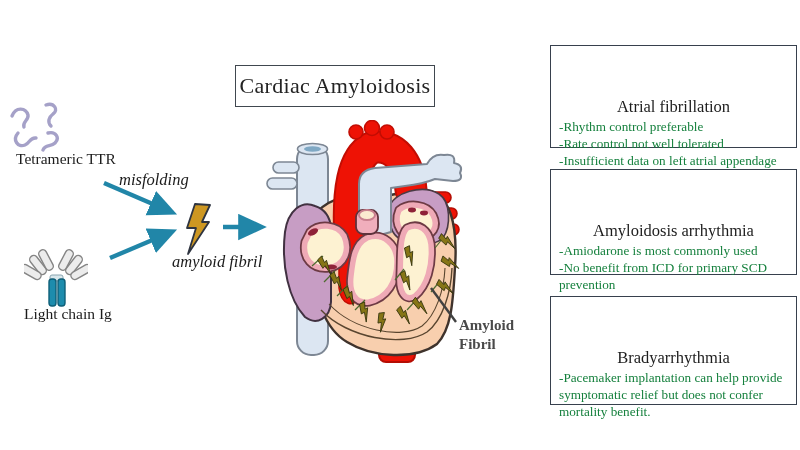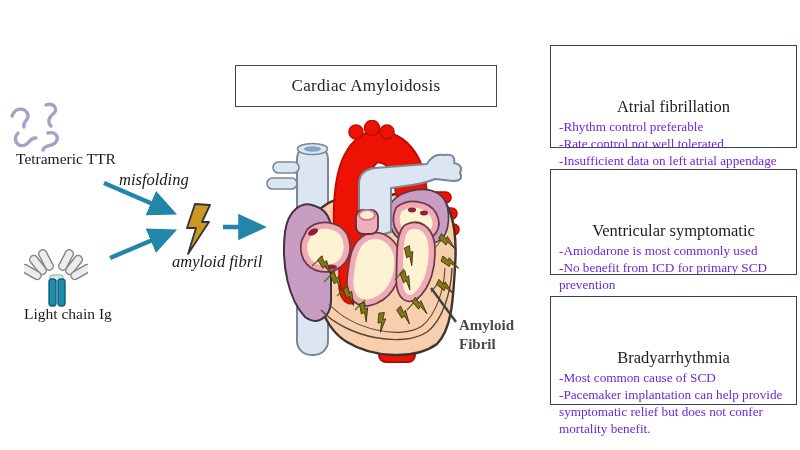--- a/index.html
+++ b/index.html
@@ -3,35 +3,35 @@
 <meta charset="utf-8">
 <style>
   html,body{margin:0;padding:0;background:#fff;}
   #canvas{
     position:relative;width:800px;height:450px;background:#ffffff;
     font-family:"Liberation Serif", serif;color:#1c1c1c;overflow:hidden;
   }
   .abs{position:absolute;}
   
   .title-box{
-    left:235px;top:65px;width:262px;height:42px;
+    left:235px;top:65px;width:200px;height:42px;
     border:1.6px solid #40474f;box-sizing:border-box;
     display:flex;align-items:center;justify-content:center;
-    font-size:17px;letter-spacing:.3px;color:#242424;background:#fff;
+    font-size:22px;letter-spacing:.3px;color:#242424;background:#fff;
   }
   
   .info-box{
     left:550px;width:247px;border:1.6px solid #37404d;box-sizing:border-box;
     background:#fff;padding:3px 8px 0 8px;
   }
   .info-box .ib-title{
     text-align:center;font-size:16.5px;color:#1d1d1d;line-height:1.25;margin-top:48px;
   }
   .info-box .ib-line{
-    font-size:13.2px;line-height:1.3;color:#6d28d9;text-align:left;
+    font-size:13.2px;line-height:1.3;color:#15803d;text-align:left;
   }
   #box-af{top:45px;height:103px;}
   #box-va{top:169px;height:106px;}
   #box-br{top:296px;height:109px;}
   
   .lab{font-size:15.5px;color:#1b1b1b;white-space:nowrap;margin-left:8px;}
   .lab-italic{font-style:italic;font-size:16.5px;color:#1b1b1b;white-space:nowrap;font-family:Liberation Serif, serif;}
   .annotation{
     left:459px;top:316px;width:72px;font-weight:bold;font-size:15px;
     line-height:1.28;color:#4a4a4a;
@@ -204,24 +204,23 @@
   <div class="abs annotation">Amyloid Fibril</div>
 
   <div id="box-af" class="abs info-box">
     <div class="ib-title">Atrial fibrillation</div>
     <div class="ib-line">-Rhythm control preferable</div>
     <div class="ib-line">-Rate control not well tolerated</div>
     <div class="ib-line">-Insufficient data on left atrial appendage closure device</div>
   </div>
 
   <div id="box-va" class="abs info-box">
-    <div class="ib-title">Ventricular symptomatic</div>
+    <div class="ib-title">Amyloidosis arrhythmia</div>
     <div class="ib-line">-Amiodarone is most commonly used</div>
     <div class="ib-line">-No benefit from ICD for primary SCD prevention</div>
   </div>
 
   <div id="box-br" class="abs info-box">
     <div class="ib-title">Bradyarrhythmia</div>
-    <div class="ib-line">-Most common cause of SCD</div>
     <div class="ib-line">-Pacemaker implantation can help provide symptomatic relief but does not confer mortality benefit.</div>
   </div>
 
 </div>
 
 </body></html>

